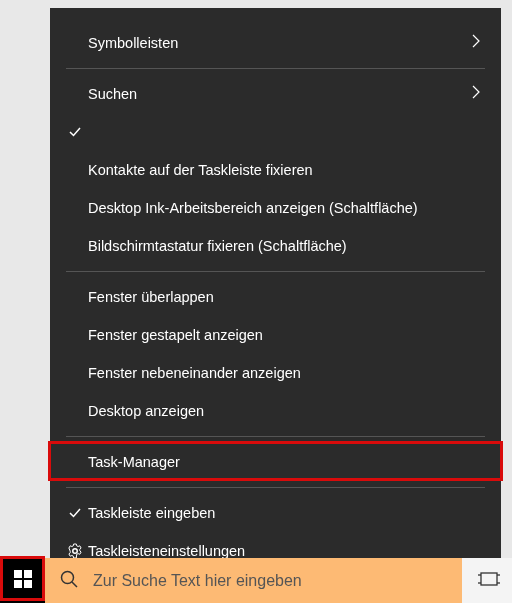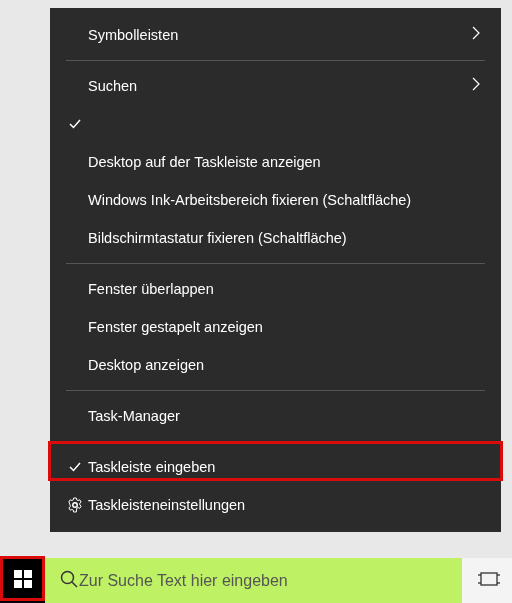--- a/index.html
+++ b/index.html
@@ -11,21 +11,21 @@
       position: relative;
       overflow: hidden;
     }
     .context-menu {
       position: absolute;
       top: 8px;
       left: 50px;
       width: 451px;
       background: #2b2b2b;
       color: #ffffff;
-      padding: 8px 0;
+      padding: 16px 0;
     }
     .menu-item {
       display: flex;
       align-items: center;
       padding: 0 20px 0 12px;
       height: 38px;
       font-size: 14.5px;
       color: #ffffff;
       cursor: default;
       position: relative;
@@ -83,24 +83,25 @@
       height: 45px;
       background: #000000;
       display: flex;
       align-items: center;
       justify-content: center;
       cursor: pointer;
     }
     .search-box {
       flex: 1;
       height: 45px;
-      background: #bef264;
+      background: #fdba74;
       display: flex;
       align-items: center;
       padding: 0 14px;
+      gap: 14px;
       margin-right: 4px;
     }
     .search-placeholder {
       font-size: 16px;
       color: #555555;
     }
     .taskview-button {
       width: 46px;
       height: 45px;
       background: #f4f4f4;
@@ -148,45 +149,49 @@
   <div class="menu-item">
     <span class="menu-icon-slot">
       <svg width="16" height="16" viewBox="0 0 16 16" class="checkmark-svg">
           <path d="M3 8 L6.5 11.5 L13 4"></path>
         </svg>
     </span>
   </div>
 
   <div class="menu-item">
     <span class="menu-icon-slot"></span>
-    <span class="menu-label">Desktop auf der Taskleiste anzeigen</span>
-  </div>
-
-  <div class="menu-item">
-    <span class="menu-icon-slot"></span>
-    <span class="menu-label">Windows Ink-Arbeitsbereich fixieren (Schaltfläche)</span>
+    <span class="menu-label">Kontakte auf der Taskleiste fixieren</span>
+  </div>
+
+  <div class="menu-item">
+    <span class="menu-icon-slot"></span>
+    <span class="menu-label">Desktop Ink-Arbeitsbereich anzeigen (Schaltfläche)</span>
   </div>
 
   <div class="menu-item">
     <span class="menu-icon-slot"></span>
     <span class="menu-label">Bildschirmtastatur fixieren (Schaltfläche)</span>
   </div>
 
   <div class="menu-separator"></div>
 
   <div class="menu-item">
     <span class="menu-icon-slot"></span>
     <span class="menu-label">Fenster überlappen</span>
   </div>
 
   <div class="menu-item">
     <span class="menu-icon-slot"></span>
     <span class="menu-label">Fenster gestapelt anzeigen</span>
   </div>
 
+  <div class="menu-item">
+    <span class="menu-icon-slot"></span>
+    <span class="menu-label">Fenster nebeneinander anzeigen</span>
+  </div>
 
   <div class="menu-item">
     <span class="menu-icon-slot"></span>
     <span class="menu-label">Desktop anzeigen</span>
   </div>
 
   <div class="menu-separator"></div>
 
   <div class="menu-item">
     <span class="menu-icon-slot"></span>

